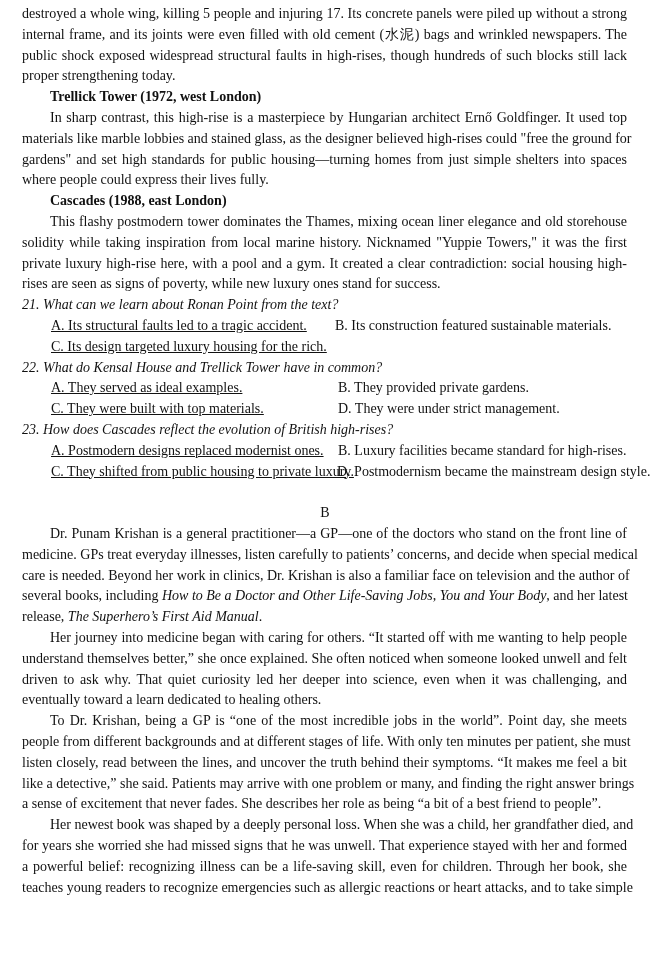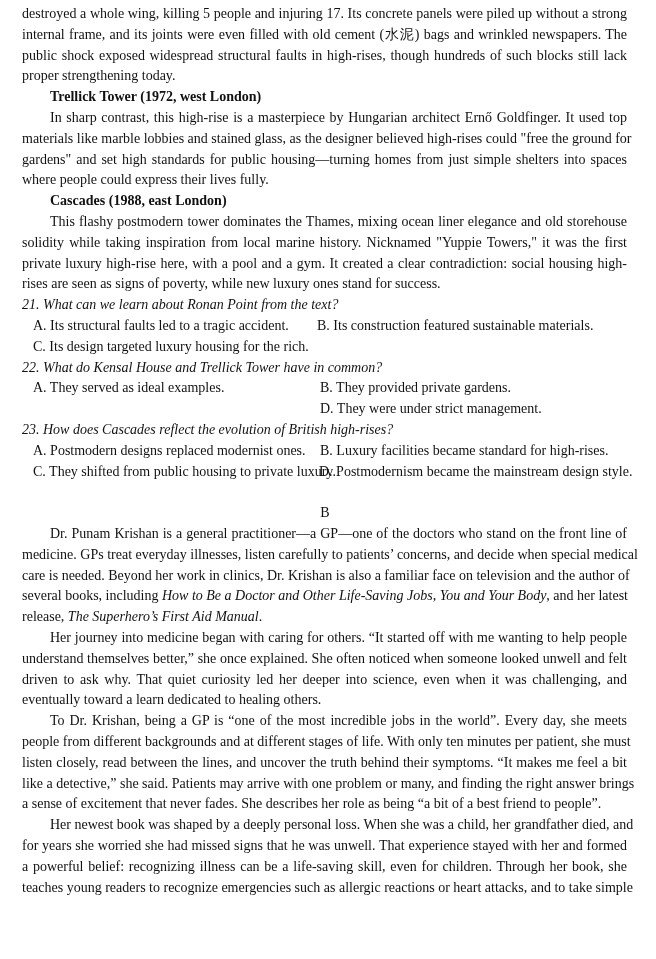--- a/index.html
+++ b/index.html
@@ -9,21 +9,21 @@
     font-family: "Liberation Serif", "DejaVu Serif", serif;
     font-size: 14px; color: #111111;
   }
   .line {
     position: absolute; left: 22px; width: 605px; height: 20.8px;
     line-height: 20.8px; white-space: nowrap;
     text-align: justify; text-align-last: justify;
   }
   .line.last { text-align-last: left; }
   .line.indent { left: 50px; width: 577px; }
-  .line.opt { left: 33px; width: 584px; text-align-last: left; }
+  .line.opt { left: 51px; width: 584px; text-align-last: left; text-decoration: underline; }
   .line.q { text-align-last: left; font-style: italic; }
   .line.heading { left: 50px; font-weight: bold; text-align-last: left; }
   .line.center { left: 0; width: 650px; text-align: center; text-align-last: center; }
   .optB { position: absolute; left: 284px; top: 0; }
   .optB.q22 { left: 287px; }
   .optB.q23 { left: 287px; }
   .optD { position: absolute; left: 286px; top: 0; }
   .optD.q22 { left: 287px; }
   .optD.q23 { left: 286px; }
   i, .it { font-style: italic; }
@@ -67,20 +67,21 @@
     </div>
   </div>
 
   <div>
     <div class="line q" style="top:357.6px">22. What do Kensal House and Trellick Tower have in common?</div>
     <div class="line opt" style="top:378.4px">
       <span>A. They served as ideal examples.</span>
       <span class="optB q22">B. They provided private gardens.</span>
     </div>
     <div class="line opt" style="top:399.2px">
+      <span>C. They were built with top materials.</span>
       <span class="optD q22">D. They were under strict management.</span>
     </div>
   </div>
 
   <div>
     <div class="line q" style="top:420px">23. How does Cascades reflect the evolution of British high-rises?</div>
     <div class="line opt" style="top:440.8px">
       <span>A. Postmodern designs replaced modernist ones.</span>
       <span class="optB q23">B. Luxury facilities became standard for high-rises.</span>
     </div>
@@ -101,21 +102,21 @@
   </div>
 
   <div>
     <div class="line indent" style="top:628px">Her journey into medicine began with caring for others. “It started off with me wanting to help people</div>
     <div class="line" style="top:648.8px">understand themselves better,” she once explained. She often noticed when someone looked unwell and felt</div>
     <div class="line" style="top:669.6px">driven to ask why. That quiet curiosity led her deeper into science, even when it was challenging, and</div>
     <div class="line last" style="top:690.4px">eventually toward a learn dedicated to healing others.</div>
   </div>
 
   <div>
-    <div class="line indent" style="top:711.2px">To Dr. Krishan, being a GP is “one of the most incredible jobs in the world”. Every day, she meets</div>
+    <div class="line indent" style="top:711.2px">To Dr. Krishan, being a GP is “one of the most incredible jobs in the world”. Point day, she meets</div>
     <div class="line" style="top:732px">people from different backgrounds and at different stages of life. With only ten minutes per patient, she must</div>
     <div class="line" style="top:752.8px">listen closely, read between the lines, and uncover the truth behind their symptoms. “It makes me feel a bit</div>
     <div class="line" style="top:773.6px">like a detective,” she said. Patients may arrive with one problem or many, and finding the right answer brings</div>
     <div class="line last" style="top:794.4px">a sense of excitement that never fades. She describes her role as being “a bit of a best friend to people”.</div>
   </div>
 
   <div>
     <div class="line indent" style="top:815.2px">Her newest book was shaped by a deeply personal loss. When she was a child, her grandfather died, and</div>
     <div class="line" style="top:836px">for years she worried she had missed signs that he was unwell. That experience stayed with her and formed</div>
     <div class="line" style="top:856.8px">a powerful belief: recognizing illness can be a life-saving skill, even for children. Through her book, she</div>

